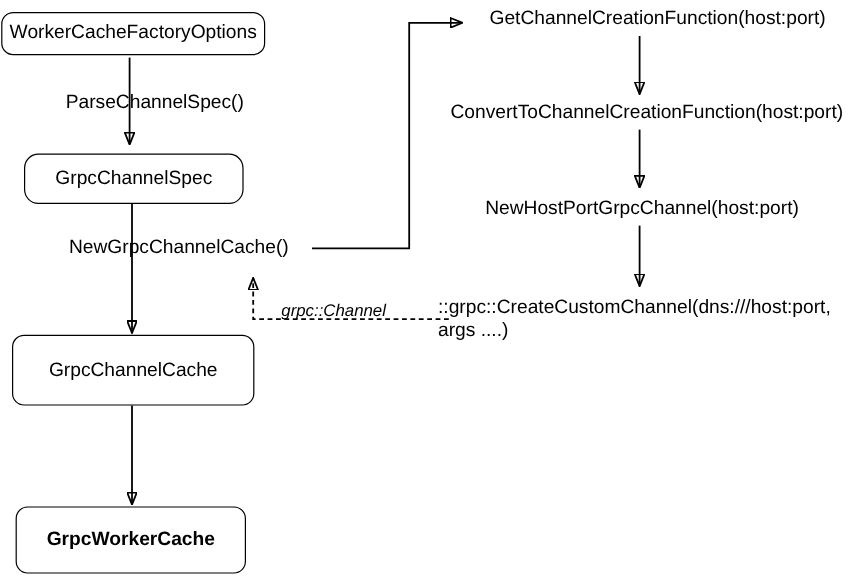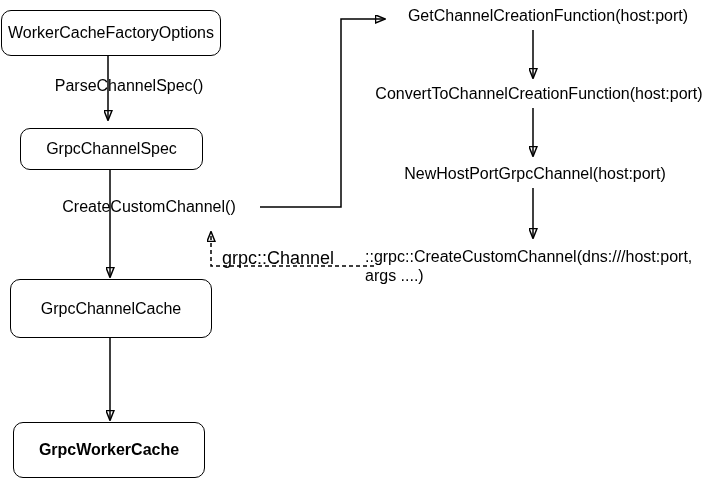--- a/index.html
+++ b/index.html
@@ -36,36 +36,36 @@
     box-sizing: border-box;
     background: #ffffff;
     border: 1.5px solid #000000;
     border-radius: 10px;
     display: flex;
     align-items: center;
     justify-content: center;
     font-size: 16px;
     text-align: center;
   }
-  .box-worker-cache-factory-options { left: 1px;  top: 10px;  width: 220px; height: 46px; }
-  .box-grpc-channel-spec            { left: 20px; top: 128px; width: 183px; height: 42px; }
+  .box-worker-cache-factory-options { left: 1px;  top: 10px;  width: 220px; height: 36px; }
+  .box-grpc-channel-spec            { left: 20px; top: 128px; width: 183px; height: 42px; border-radius: 12px; }
   .box-grpc-channel-cache           { left: 10px; top: 279px; width: 202px; height: 59px; }
   .box-grpc-worker-cache            { left: 13px; top: 422px; width: 192px; height: 56px; font-weight: bold; }
 
   .edge-label, .fn-label {
     position: absolute;
     transform: translateX(-50%);
     white-space: nowrap;
     font-size: 16px;
     line-height: 19px;
   }
   .lbl-parse-channel-spec      { left: 129px; top: 76px; }
   .lbl-new-grpc-channel-cache  { left: 149px; top: 197px; }
   .lbl-new-grpc-worker-cache   { left: 180px; top: 362px; }
-  .lbl-grpc-channel            { left: 278px; top: 249px; font-size: 18px; }
+  .lbl-grpc-channel            { left: 278px; top: 249px; font-size: 14px; font-style: italic; }
 
   .fn-get-channel-creation     { left: 548px; top: 6px; }
   .fn-convert-to-channel       { left: 539px; top: 84px; }
   .fn-new-host-port            { left: 535px; top: 164px; }
   .fn-create-custom-channel    { left: 540px; top: 247px; width: 350px; white-space: normal; }
 </style>
 </head>
 <body>
 
 <div class="canvas">
@@ -97,21 +97,21 @@
   <div class="node-box box-grpc-channel-cache">
     <span>GrpcChannelCache</span>
   </div>
 
   <div class="node-box box-grpc-worker-cache">
     <span>GrpcWorkerCache</span>
   </div>
 
   <div class="edge-label lbl-parse-channel-spec">ParseChannelSpec()</div>
 
-  <div class="edge-label lbl-new-grpc-channel-cache">CreateCustomChannel()</div>
+  <div class="edge-label lbl-new-grpc-channel-cache">NewGrpcChannelCache()</div>
 
 
   <div class="edge-label lbl-grpc-channel">grpc::Channel</div>
 
   <div class="fn-label fn-get-channel-creation">GetChannelCreationFunction(host:port)</div>
 
   <div class="fn-label fn-convert-to-channel">ConvertToChannelCreationFunction(host:port)</div>
 
   <div class="fn-label fn-new-host-port">NewHostPortGrpcChannel(host:port)</div>
 

